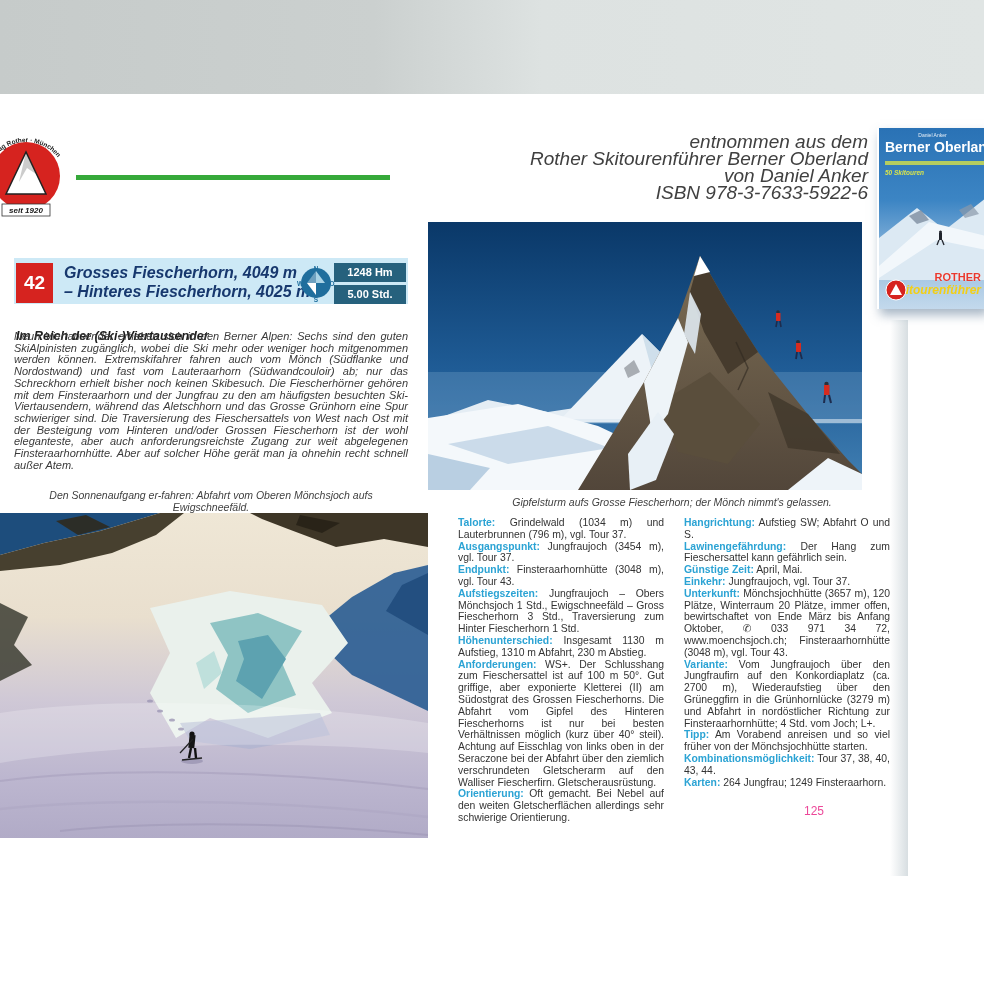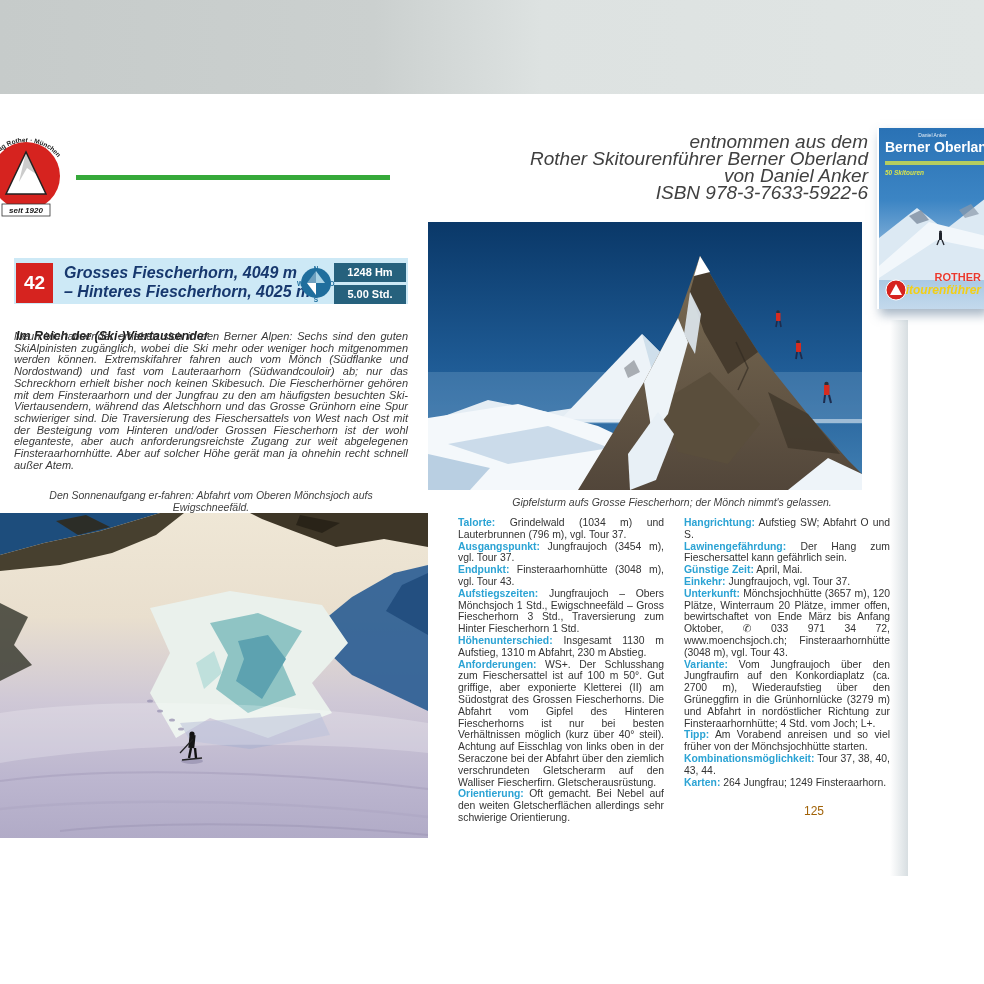--- a/index.html
+++ b/index.html
@@ -60,21 +60,21 @@
   .right-caption{left:462px;top:496px;width:420px;}
   .left-photo{left:0;top:513px;}
   .right-photo{left:428px;top:222px;}
 
   
   .details{left:458px;top:517px;width:432px;height:316px;
     column-count:2;column-gap:20px;column-fill:auto;
     font-size:10.4px;line-height:11.8px;text-align:justify;color:#333;hyphens:auto;}
   .entry{margin:0;}
   .entry .lbl{color:#2ba3d4;font-weight:700;}
-  .pagenum{left:780px;top:804px;width:44px;text-align:right;font-size:12px;color:#a16207;}
+  .pagenum{left:780px;top:804px;width:44px;text-align:right;font-size:12px;color:#ec4899;}
 
   .edge-shadow{left:890px;top:320px;width:18px;height:556px;
     background:linear-gradient(90deg,rgba(165,180,188,0) 0%,rgba(160,176,184,.42) 100%);}
 </style>
 </head>
 <body>
 
 <div class="canvas">
 
   <div class="abs header-band"></div>

